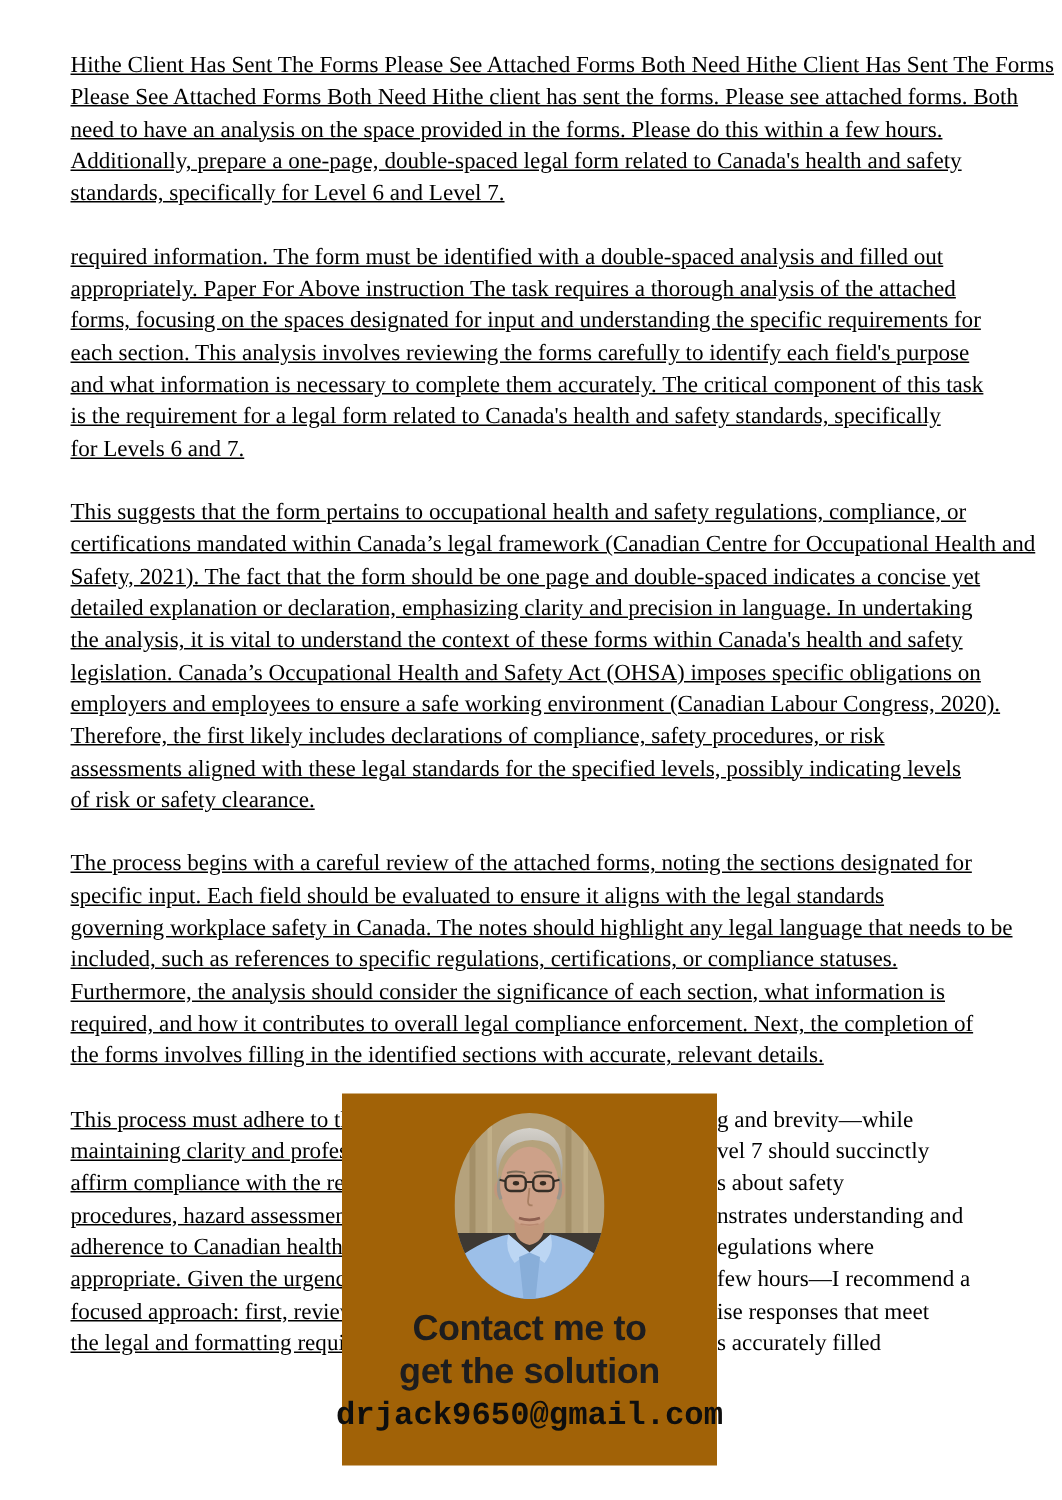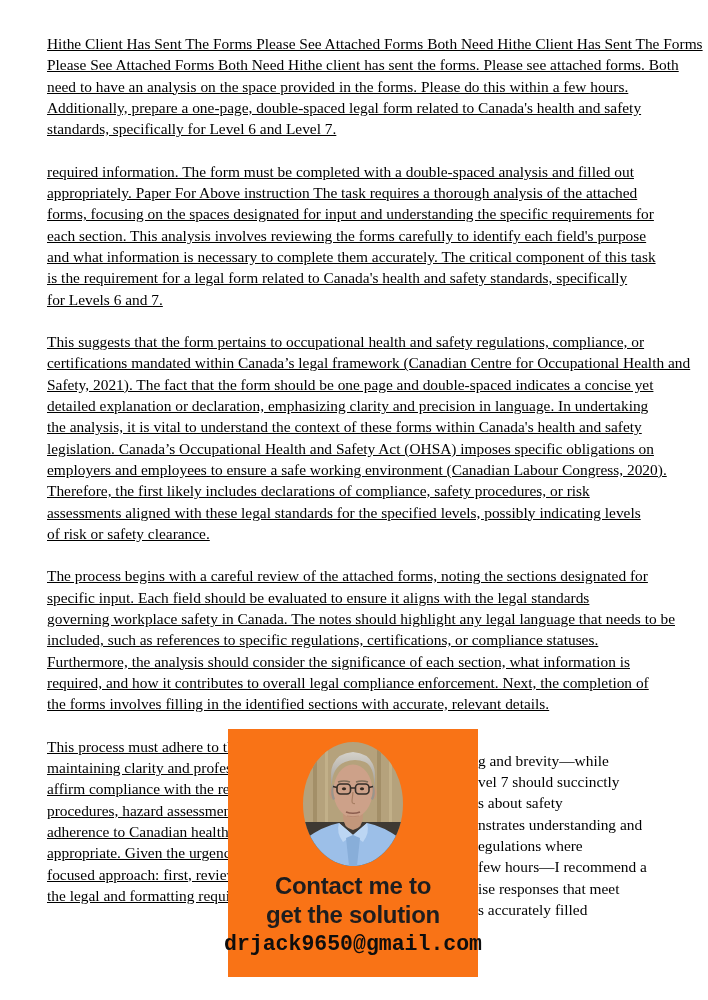--- a/index.html
+++ b/index.html
@@ -14,21 +14,21 @@
     position: absolute;
     left: 47px; top: 33px;
     width: 614px;
     font-size: 15.4px;
     line-height: 21.3px;
     color: #000000;
   }
   .para { margin: 0 0 21.3px 0; text-decoration: underline; }
   .line { white-space: nowrap; height: 21.3px; }
   .obs-line { position: relative; height: 21.3px; white-space: nowrap; }
-  .obs-line .rfrag { position: absolute; left: 431px; top: 0; margin-top: 14px; }
+  .obs-line .rfrag { position: absolute; left: 431px; top: 0; }
 
   .promo {
     position: absolute;
     left: 228px; top: 729px;
     width: 250px; height: 248px;
     z-index: 5;
     display: flex;
     flex-direction: column;
     align-items: center;
     box-sizing: border-box;
@@ -63,21 +63,21 @@
 <div class="doc">
   <div>
       <div class="para">
         <div class="line">Hithe Client Has Sent The Forms Please See Attached Forms Both Need Hithe Client Has Sent The Forms</div>
         <div class="line">Please See Attached Forms Both Need Hithe client has sent the forms. Please see attached forms. Both</div>
         <div class="line">need to have an analysis on the space provided in the forms. Please do this within a few hours.</div>
         <div class="line">Additionally, prepare a one-page, double-spaced legal form related to Canada's health and safety</div>
         <div class="line">standards, specifically for Level 6 and Level 7.</div>
       </div>
       <div class="para">
-        <div class="line">required information. The form must be completed with a double-spaced analysis and filled out</div>
+        <div class="line">required information. The form must be identified with a double-spaced analysis and filled out</div>
         <div class="line">appropriately. Paper For Above instruction The task requires a thorough analysis of the attached</div>
         <div class="line">forms, focusing on the spaces designated for input and understanding the specific requirements for</div>
         <div class="line">each section. This analysis involves reviewing the forms carefully to identify each field's purpose</div>
         <div class="line">and what information is necessary to complete them accurately. The critical component of this task</div>
         <div class="line">is the requirement for a legal form related to Canada's health and safety standards, specifically</div>
         <div class="line">for Levels 6 and 7.</div>
       </div>
       <div class="para">
         <div class="line">This suggests that the form pertains to occupational health and safety regulations, compliance, or</div>
         <div class="line">certifications mandated within Canada’s legal framework (Canadian Centre for Occupational Health and</div>
@@ -105,21 +105,21 @@
         <div class="obs-line"><span>affirm compliance with the relev</span><span class="rfrag">s about safety</span></div>
         <div class="obs-line"><span>procedures, hazard assessments,</span><span class="rfrag">nstrates understanding and</span></div>
         <div class="obs-line"><span>adherence to Canadian health an</span><span class="rfrag">egulations where</span></div>
         <div class="obs-line"><span>appropriate. Given the urgency</span><span class="rfrag">few hours—I recommend a</span></div>
         <div class="obs-line"><span>focused approach: first, review t</span><span class="rfrag">ise responses that meet</span></div>
         <div class="obs-line"><span>the legal and formatting require</span><span class="rfrag">s accurately filled</span></div>
       </div>
     </div>
 </div>
 
-<div class="promo" style="background: #f97316;">
+<div class="promo" style="background: #a16207;">
   <div class="photo-wrap">
     <svg viewBox="0 0 100 124" aria-hidden="true">
       <defs>
         <clipPath id="ovalClip">
             <ellipse cx="50" cy="62" rx="50" ry="62"></ellipse>
           </clipPath>
         <linearGradient id="hairGrad" x1="0" y1="0" x2="0" y2="1">
           <stop offset="0" stop-color="#d4d1cb"></stop>
           <stop offset="1" stop-color="#a19c93"></stop>
         </linearGradient>

